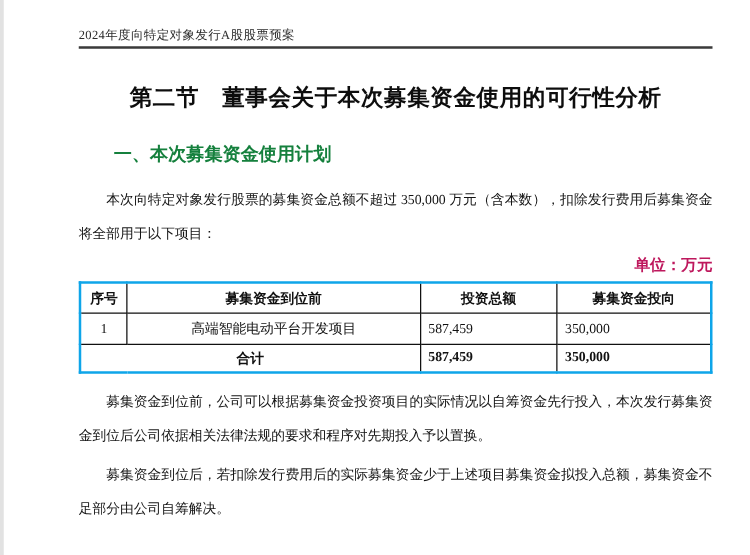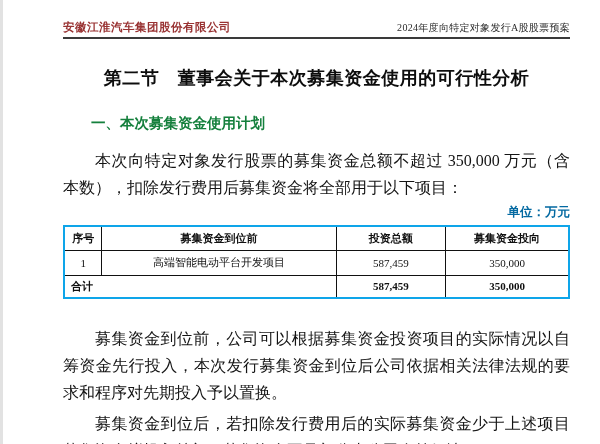--- a/index.html
+++ b/index.html
@@ -63,33 +63,33 @@
     margin-top: 24px;
     padding-left: 28px;
     font-family: "Liberation Sans", "DejaVu Sans", sans-serif;
     font-weight: bold;
     font-size: 14.5px;
     color: #15803d;
   }
 
   .para {
     margin-top: 14px;
-    font-size: 16px;
+    font-size: 11px;
     line-height: 27px;
     text-indent: 2em;
     text-align: justify;
     color: #141414;
   }
 
   .unit-label {
     margin-top: 3px;
     text-align: right;
     font-size: 12.5px;
     font-weight: bold;
-    color: #0369a1;
+    color: #be185d;
   }
 
   table.fund-table {
     margin-top: 4px;
     width: 100%;
     border-collapse: collapse;
     border: 2px solid #0ea5e9;
     font-size: 11px;
   }
   .fund-table th, .fund-table td {
@@ -98,39 +98,39 @@
     color: #111111;
   }
   .fund-table th {
     font-family: "Liberation Sans", "DejaVu Sans", sans-serif;
     font-weight: bold;
     text-align: center;
     height: 24px;
   }
   .fund-table td { height: 25px; }
   .cell-center { text-align: center; }
-  .cell-num { text-align: center; font-family: "Liberation Serif", "DejaVu Serif", serif; }
+  .cell-num { text-align: left; font-family: "Liberation Serif", "DejaVu Serif", serif; }
   .total-row td {
     font-weight: bold;
     height: 22px;
   }
   .total-row .total-label {
     font-family: "Liberation Sans", "DejaVu Sans", sans-serif;
+    text-align: center;
   }
 
-  .para-2 { margin-top: 26px; }
+  .para-2 { margin-top: 10px; }
   .para-3 { margin-top: 4px; }
 </style>
 </head>
 <body>
 
 <div class="page">
 
   <div class="doc-header">
-    <span class="company-name">安徽江淮汽车集团股份有限公司</span>
     <span class="doc-title">2024年度向特定对象发行A股股票预案</span>
   </div>
 
   <div class="content">
 
     <div class="section-title">第二节　董事会关于本次募集资金使用的可行性分析</div>
 
     <div class="subsection-title">一、本次募集资金使用计划</div>
 
     <div class="para">本次向特定对象发行股票的募集资金总额不超过 350,000 万元（含本数），扣除发行费用后募集资金将全部用于以下项目：</div>

